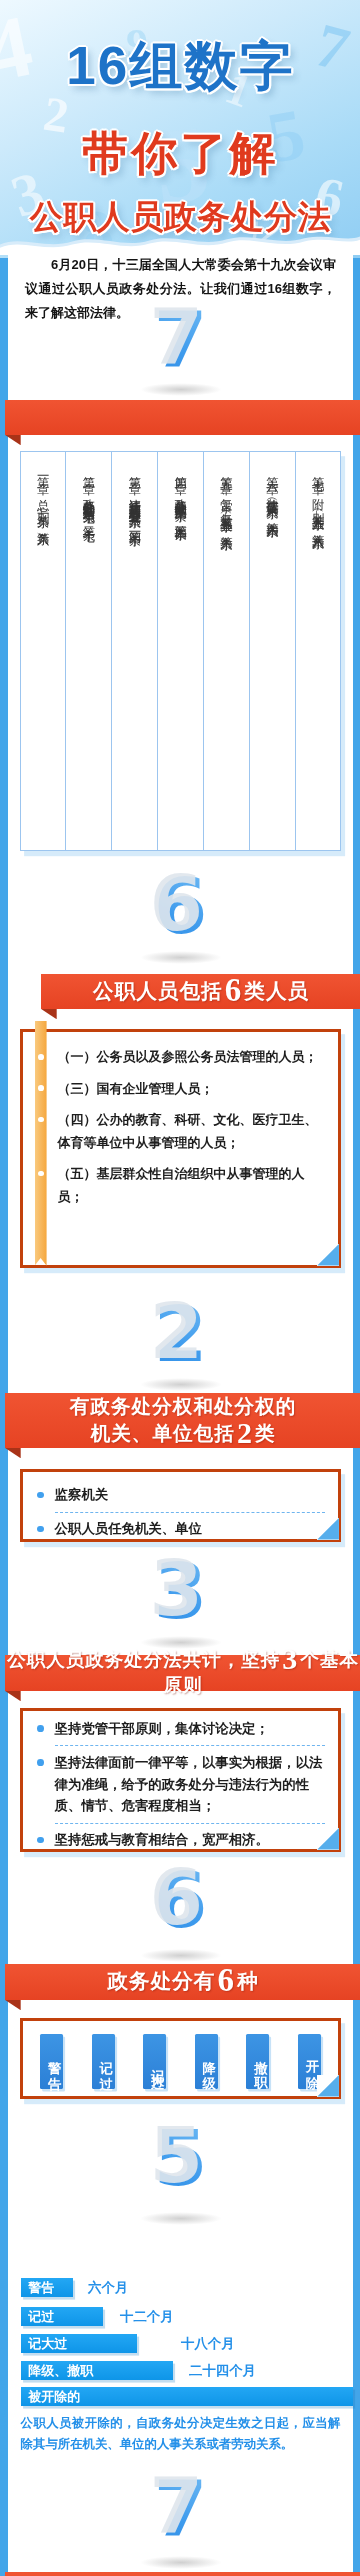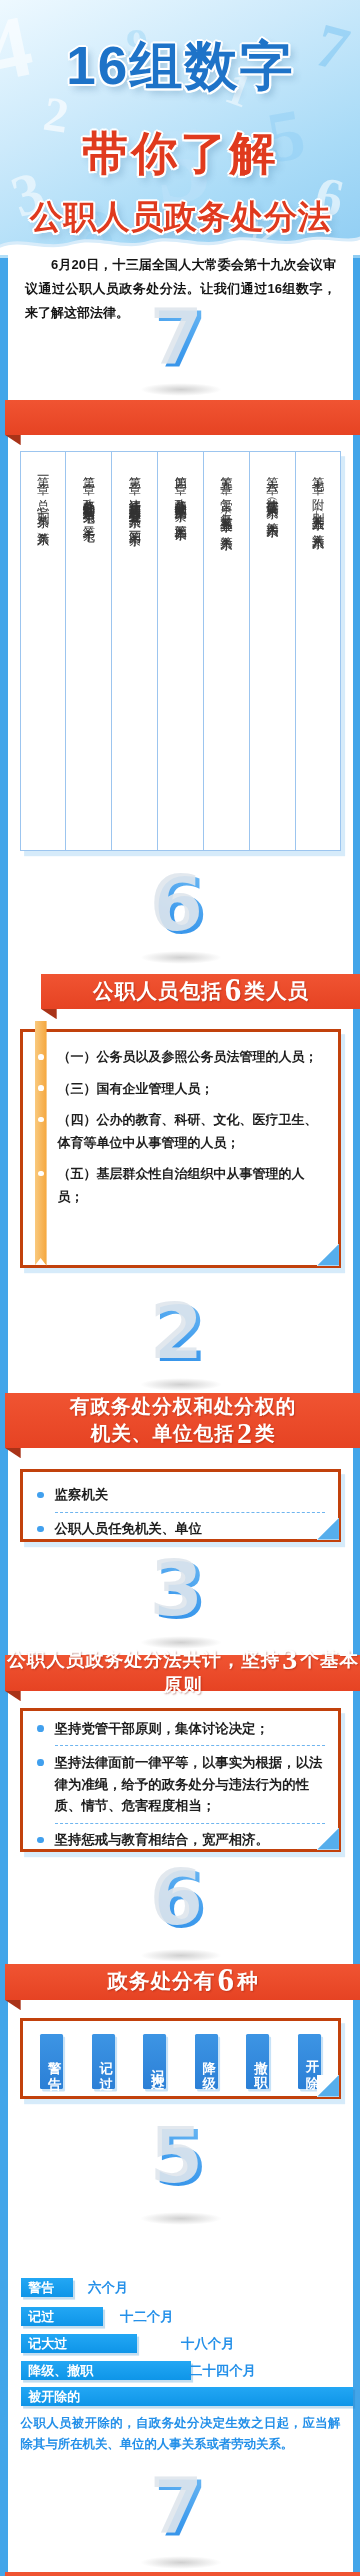--- a/index.html
+++ b/index.html
@@ -240,21 +240,21 @@
 
   <div class="pbar" style="top:2278px;width:52px;">警告</div>
   <div class="pval" style="top:2278px;left:88px;">六个月</div>
 
   <div class="pbar" style="top:2307px;width:82px;">记过</div>
   <div class="pval" style="top:2307px;left:120px;">十二个月</div>
 
   <div class="pbar" style="top:2334px;width:116px;">记大过</div>
   <div class="pval" style="top:2334px;left:153px;margin-left:28px;">十八个月</div>
 
-  <div class="pbar" style="top:2361px;width:170px;">降级、撤职</div>
+  <div class="pbar" style="top:2361px;width:152px;">降级、撤职</div>
   <div class="pval" style="top:2361px;left:189px;">二十四个月</div>
 
   <div class="pbar" style="top:2387px;width:332px;">被开除的</div>
 
   <div class="pnote" style="top:2413px;">公职人员被开除的，自政务处分决定生效之日起，应当解除其与所在机关、单位的人事关系或者劳动关系。</div>
 
   <div class="bignum" style="top:2470px;">7</div>
   <div class="numshadow" style="top:2556px;"></div>
 
   <div class="banner" style="top:2572px;height:56px;">

